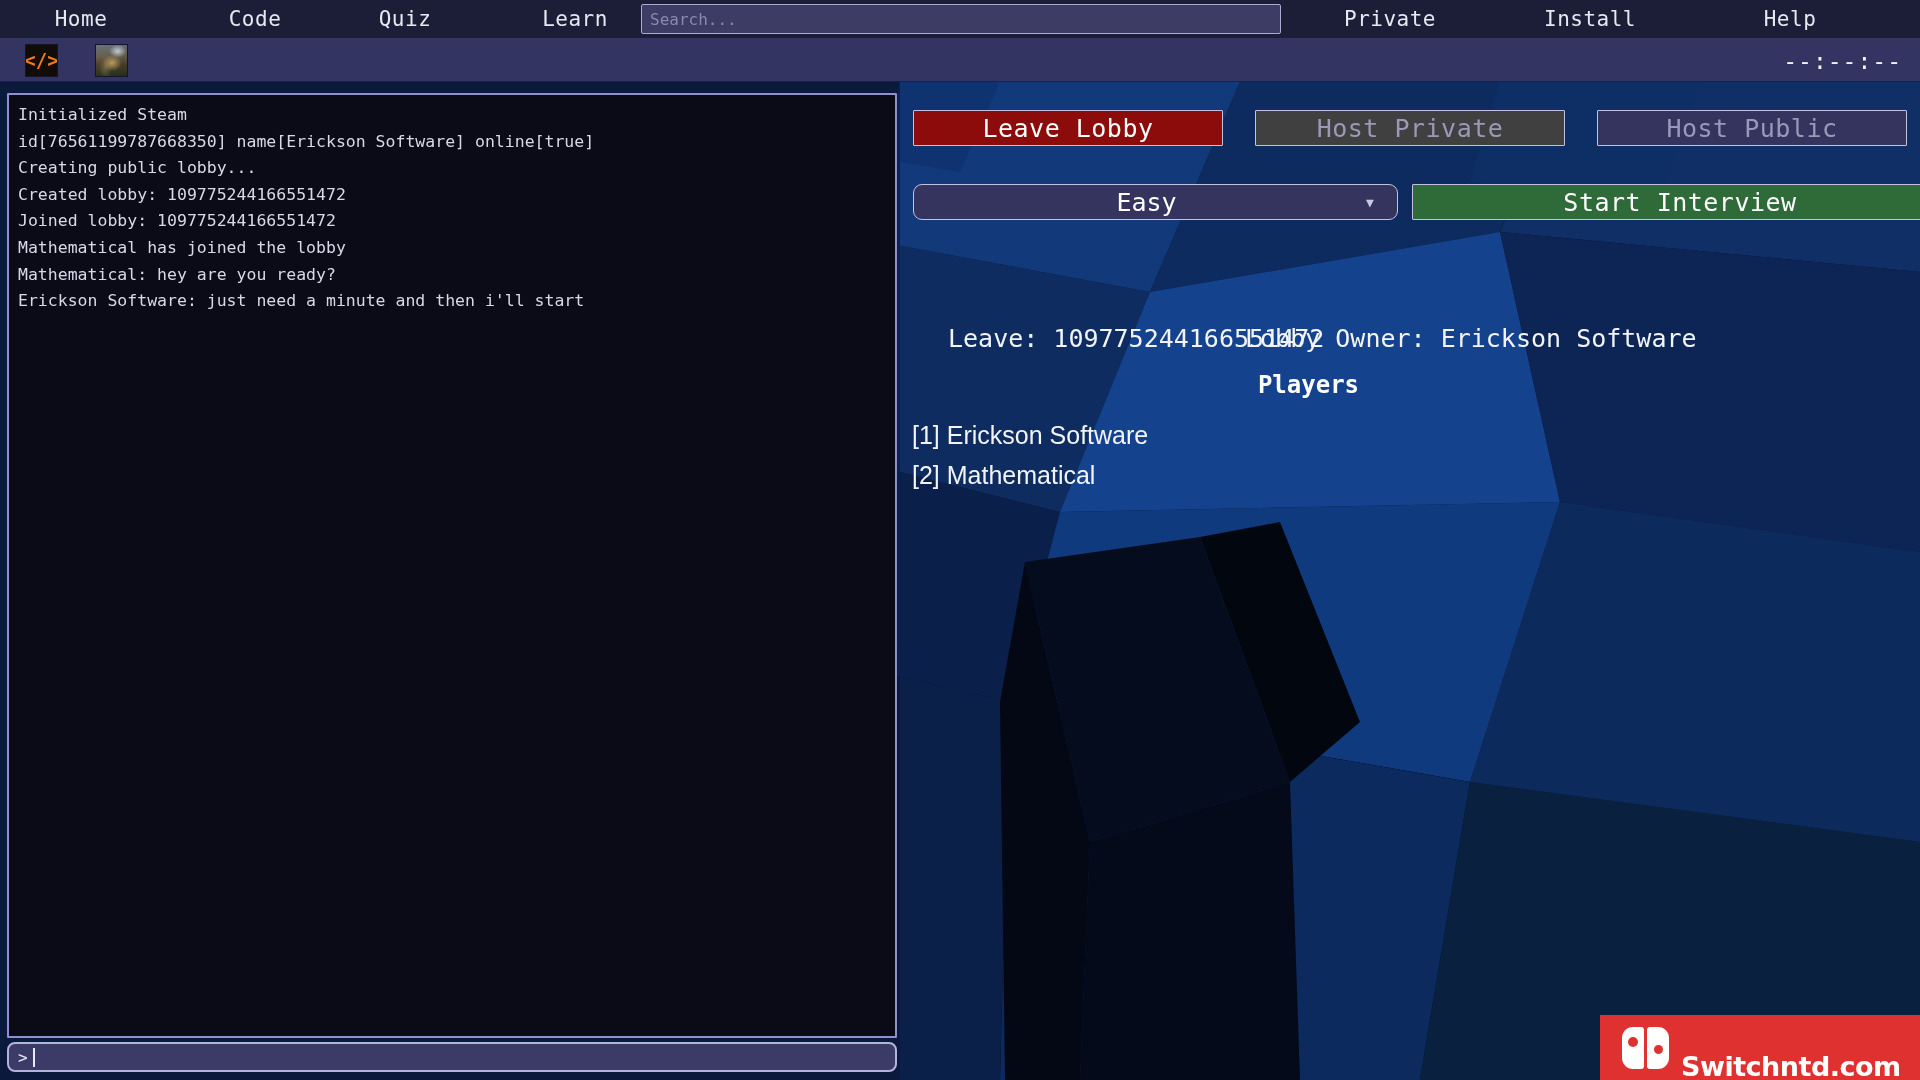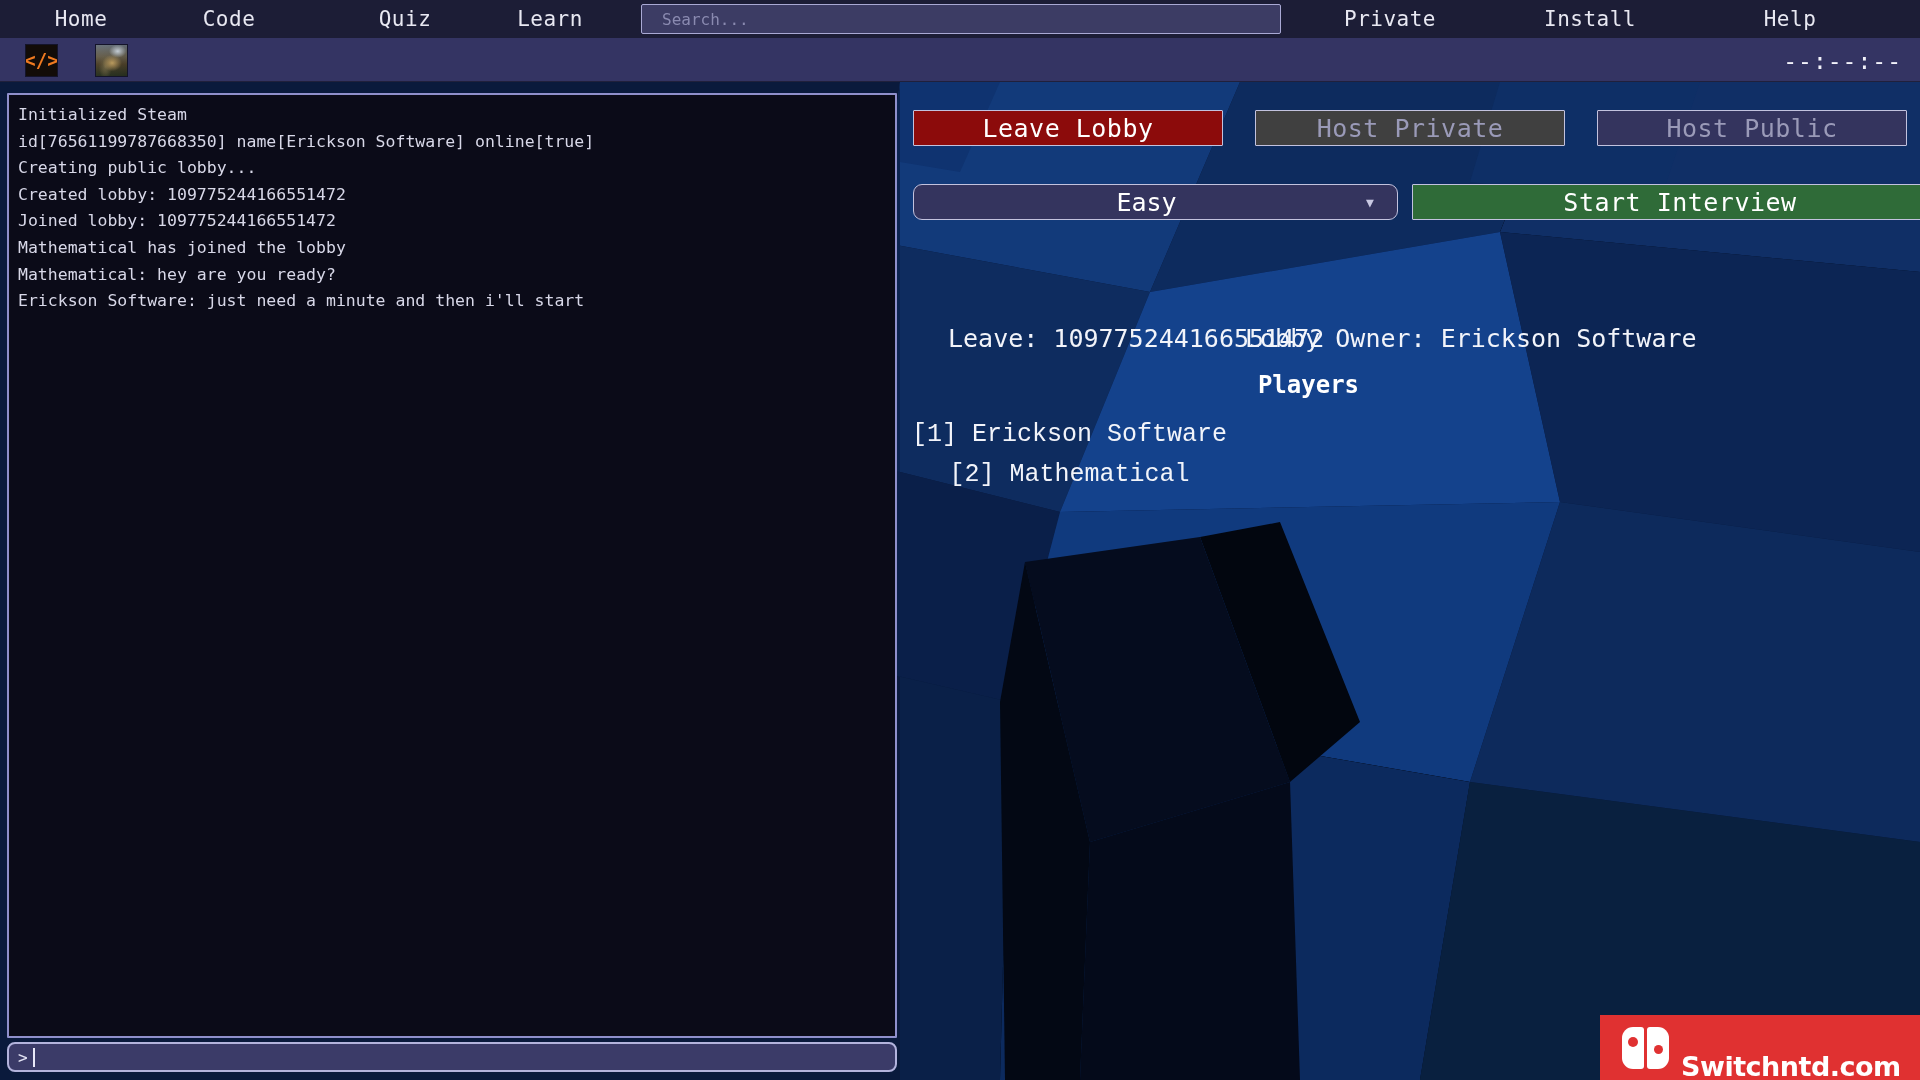--- a/index.html
+++ b/index.html
@@ -15,37 +15,37 @@
     background:#1c1d36;
     display:flex; align-items:center;
     z-index:40;
   }
   .nav-item {
     color:#e8e8f2; font-size:21px; letter-spacing:0.5px;
     font-family:"DejaVu Sans Mono", monospace;
     text-align:center; cursor:pointer; white-space:nowrap;
   }
   #nav-home    { position:absolute; left:0;    width:162px; }
-  #nav-code    { position:absolute; left:148px;width:162px; }
+  #nav-code    { position:absolute; left:174px;width:162px; }
   #nav-quiz    { position:absolute; left:324px;width:162px; }
-  #nav-learn   { position:absolute; left:469px;width:162px;text-align:center; }
+  #nav-learn   { position:absolute; left:494px;width:162px;text-align:center; }
   #nav-settings{ position:absolute; left:1300px;width:180px; }
   #nav-install { position:absolute; left:1500px;width:180px; }
   #nav-help    { position:absolute; left:1700px;width:180px; }
 
   #search-wrap {
     position:absolute; left:641px; top:4px; width:640px; height:30px;
   }
   #search-input {
     width:100%; height:100%;
     background:#3c3c64; border:1.5px solid #a9a9d4;
     border-radius:2px; outline:none;
     color:#dcdcf0; font-size:16px;
     font-family:"DejaVu Sans Mono", monospace;
-    padding:0 20px;
+    padding:0 8px;
   }
   #search-input::placeholder { color:#8a8ab0; }
 
   
   #tabbar {
     position:absolute; left:0; top:38px; width:1920px; height:44px;
     background:#343463;
     border-bottom:1px solid #20203c;
     z-index:35;
   }
@@ -173,21 +173,21 @@
   #players-heading {
     position:absolute; left:0; top:289px; width:817px;
     text-align:center; color:#ffffff; font-size:24px; font-weight:bold;
     font-family:"DejaVu Sans Mono", monospace;
   }
   #players-list {
     position:absolute; left:12px; top:333px;
   }
   .player-row {
     color:#f2f4fa; font-size:25px; line-height:40px;
-    font-family:Liberation Mono, monospace; white-space:pre;text-align:center;
+    font-family:Liberation Sans, sans-serif; white-space:pre;
   }
 
   
   #watermark {
     position:absolute; right:0; bottom:0; width:320px; height:65px;
     background:#e03131; z-index:60;
     display:flex; align-items:center; gap:11px; padding-left:22px;
   }
   #watermark-logo { display:flex; width:48px; height:42px; }
   .joycon-l, .joycon-r {

